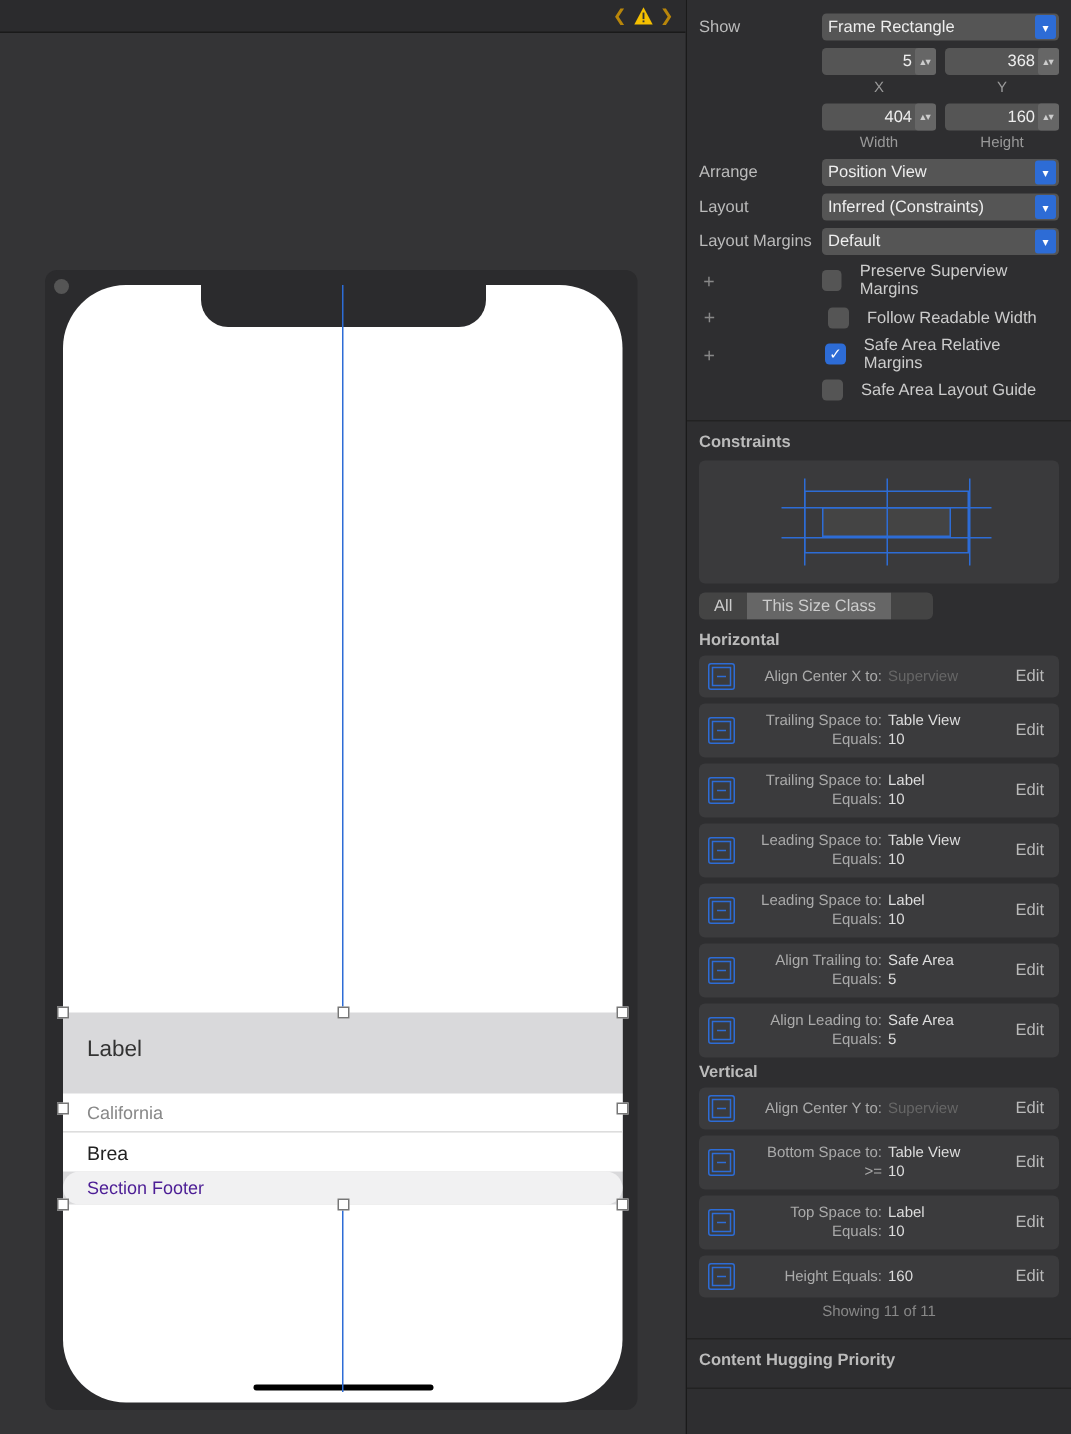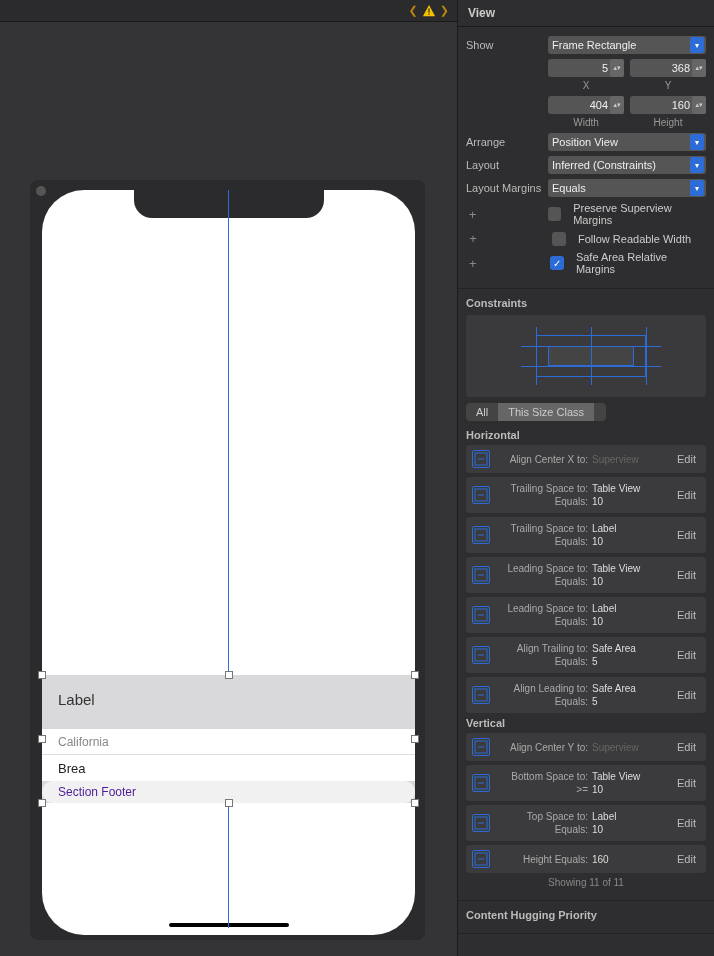--- a/index.html
+++ b/index.html
@@ -44,21 +44,21 @@
 .numpair { display:flex; gap:6px; flex:1;}
 .numfield { flex:1; justify-content:flex-end; position:relative; padding-right:16px;}
 .stepper { position:absolute; right:0; top:0; width:14px; height:18px; background:#666; border-radius:2px; font-size:7px; color:#ccc; display:flex; flex-direction:column; align-items:center; justify-content:center;}
 .sublabels{display:flex; gap:6px; margin-left:82px; margin-top:-2px;}
 .sublabels span{flex:1; text-align:center; font-size:10px; color:#999;}
 .plus-btn{color:#888; width:14px; text-align:center; font-size:13px;}
 .checkbox{width:14px;height:14px;border-radius:3px;background:#555;display:inline-flex;align-items:center;justify-content:center;font-size:10px;color:#fff;}
 .checkbox.checked{background:#2d6cd6;}
 .check-label{color:#ccc;font-size:11px;margin-left:6px;}
 .subhead { font-weight:600; color:#bbb; font-size:11px; margin:4px 0;}
-.seg { display:flex; background:#444; border-radius:4px; overflow:hidden; width:140px;}
+.seg { display:flex; background:#444; border-radius:4px; overflow:hidden; width:156px;}
 .seg div{flex:0 0 auto; padding:3px 10px; font-size:11px; color:#ccc;}
 .seg .sel{background:#666;}
 
 .cprev { height:82px; background:#3a3a3c; border-radius:4px; margin:6px 0; position:relative;}
 .cbox{position:absolute;left:70px;top:20px;width:110px;height:42px;border:1px solid #2d6cd6;}
 .cin{position:absolute;left:82px;top:31px;width:86px;height:20px;border:1px solid #2d6cd6;background:#444;}
 .cl{position:absolute;background:#2d6cd6;}
 .cl.h{height:1px;} .cl.v{width:1px;}
 
 .crow{display:flex;align-items:center;background:#3b3b3d;border-radius:4px;padding:5px 6px;margin:4px 0;gap:6px;}
@@ -106,21 +106,20 @@
         <div class="handle h-ml"></div>
         <div class="handle h-mr"></div>
         <div class="handle h-bl"></div>
         <div class="handle h-bm"></div>
         <div class="handle h-br"></div>
       </div>
     </div>
   </div>
 
   <div class="inspector">
-    <div class="insp-title">View</div>
 
     <div class="section">
       <div class="row">
         <div class="row-label">Show</div>
         <div class="select">
             <span>Frame Rectangle</span>
             <span class="arr">▾</span>
           </div>
       </div>
       <div class="row">
@@ -167,41 +166,46 @@
       <div class="row">
         <div class="row-label">Layout</div>
         <div class="select">
             <span>Inferred (Constraints)</span>
             <span class="arr">▾</span>
           </div>
       </div>
       <div class="row">
         <div class="row-label">Layout Margins</div>
         <div class="select">
-            <span>Equals</span>
+            <span>Default</span>
             <span class="arr">▾</span>
           </div>
       </div>
       <div class="row">
           <div class="plus-btn">+</div>
           <div style="width:60px"></div>
           <span class="checkbox"></span>
           <span class="check-label">Preserve Superview Margins</span>
         </div>
       <div class="row">
           <div class="plus-btn">+</div>
           <div style="width:60px"></div>
           <span class="checkbox"></span>
           <span class="check-label">Follow Readable Width</span>
         </div>
       <div class="row">
           <div class="plus-btn">+</div>
           <div style="width:60px"></div>
           <span class="checkbox checked">✓</span>
           <span class="check-label">Safe Area Relative Margins</span>
+        </div>
+      <div class="row">
+          <div style="width:76px"></div>
+          <span class="checkbox"></span>
+          <span class="check-label">Safe Area Layout Guide</span>
         </div>
     </div>
 
     <div class="section">
       <div class="subhead">Constraints</div>
       <div class="cprev">
         <div class="cbox"></div>
           <div class="cin"></div>
         <div class="cl h" style="left:55px;top:31px;width:140px;"></div>
         <div class="cl h" style="left:55px;top:51px;width:140px;"></div>

